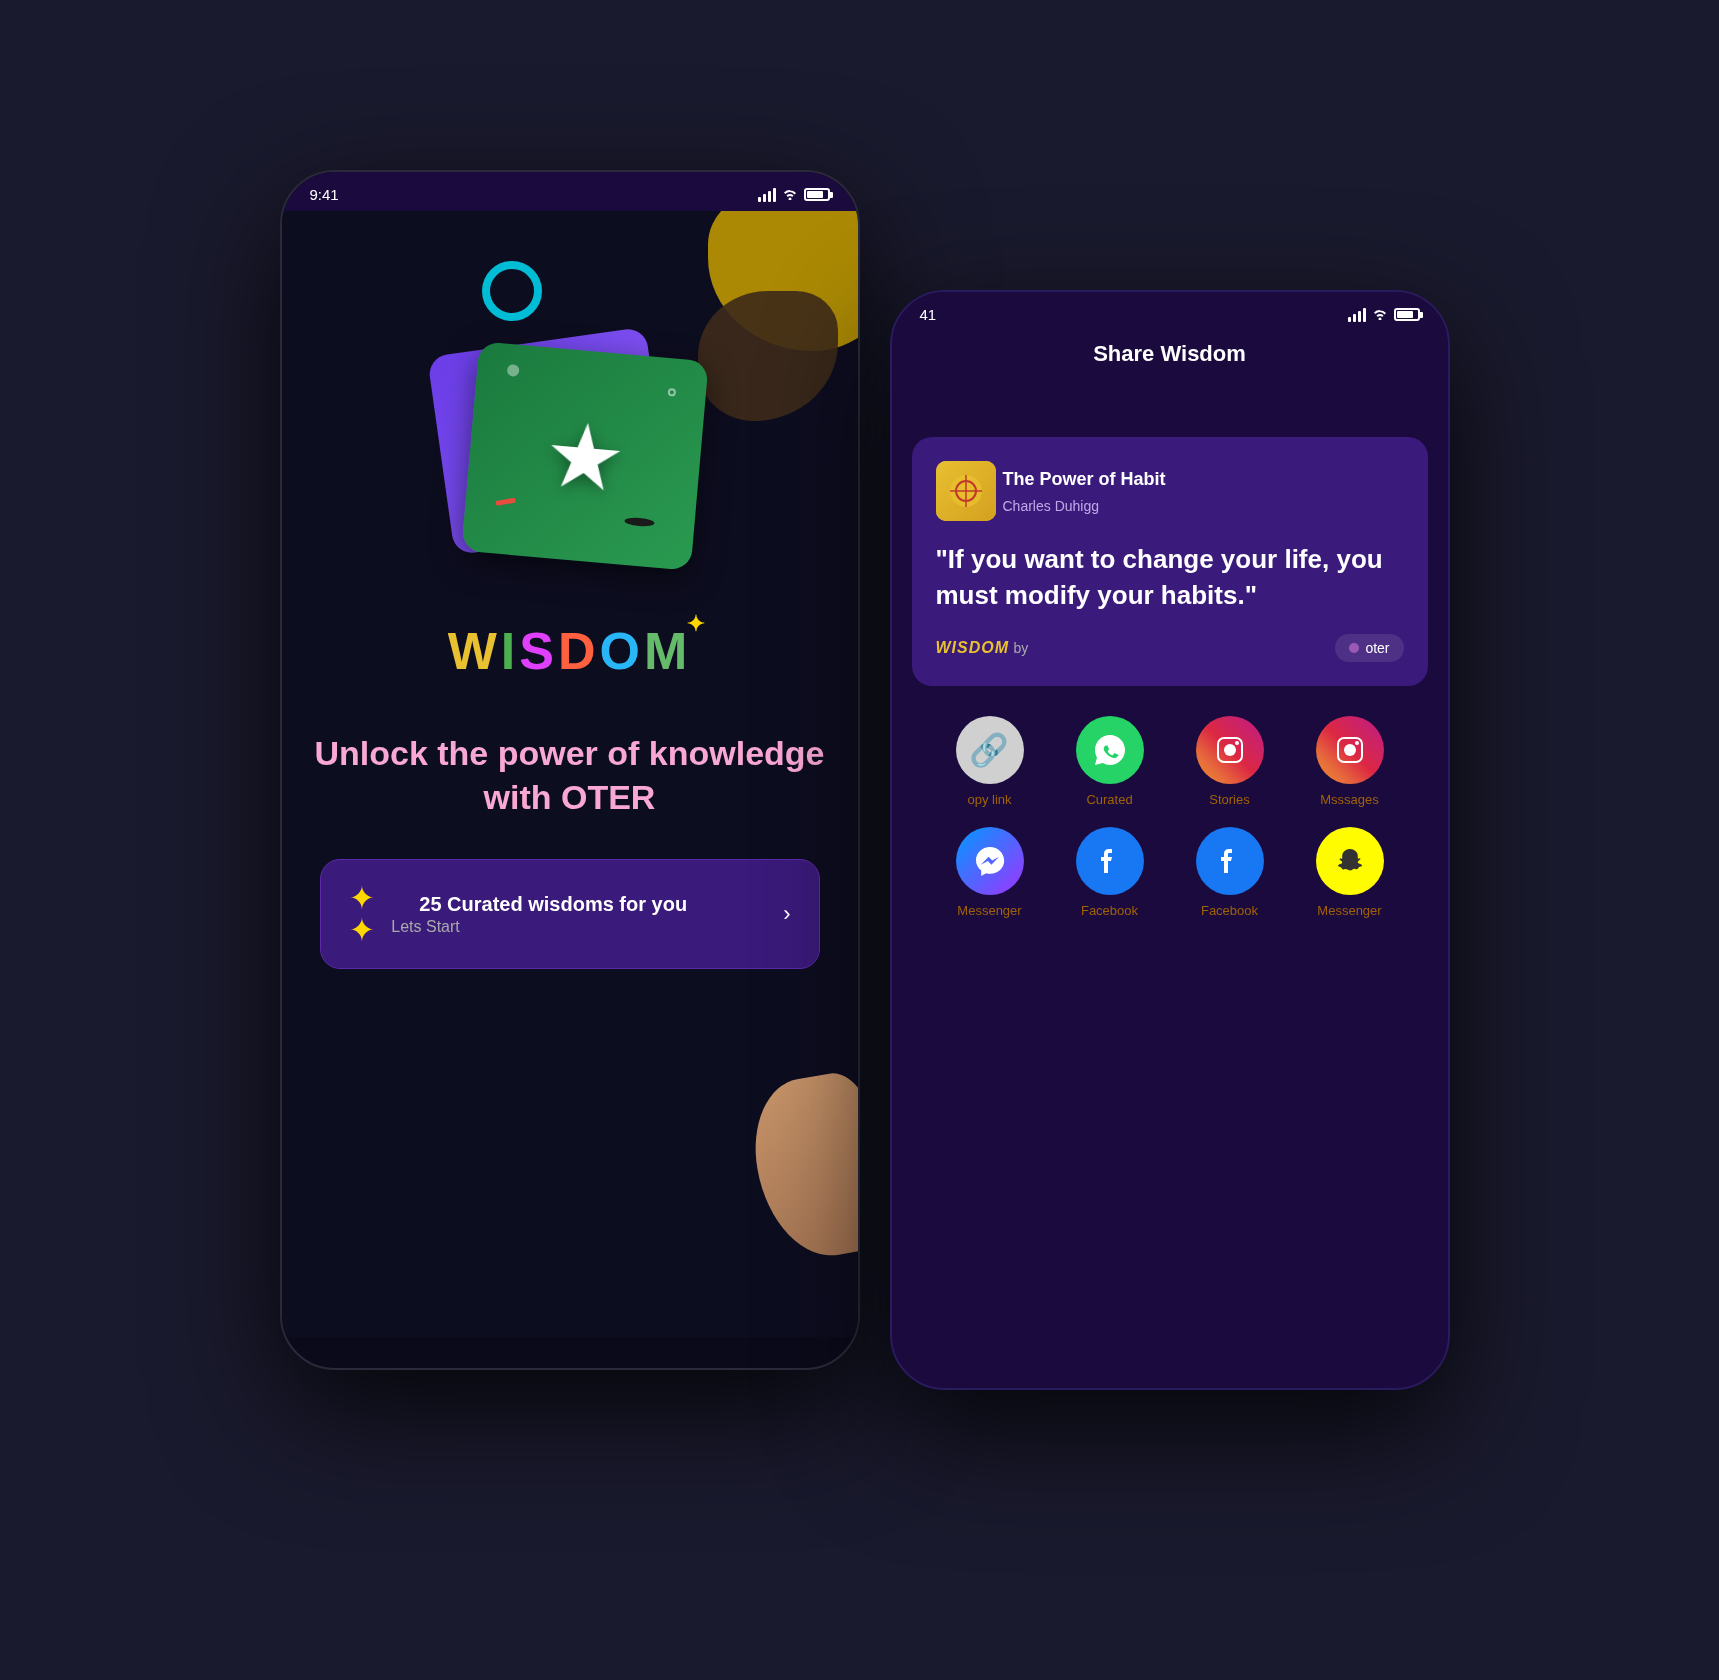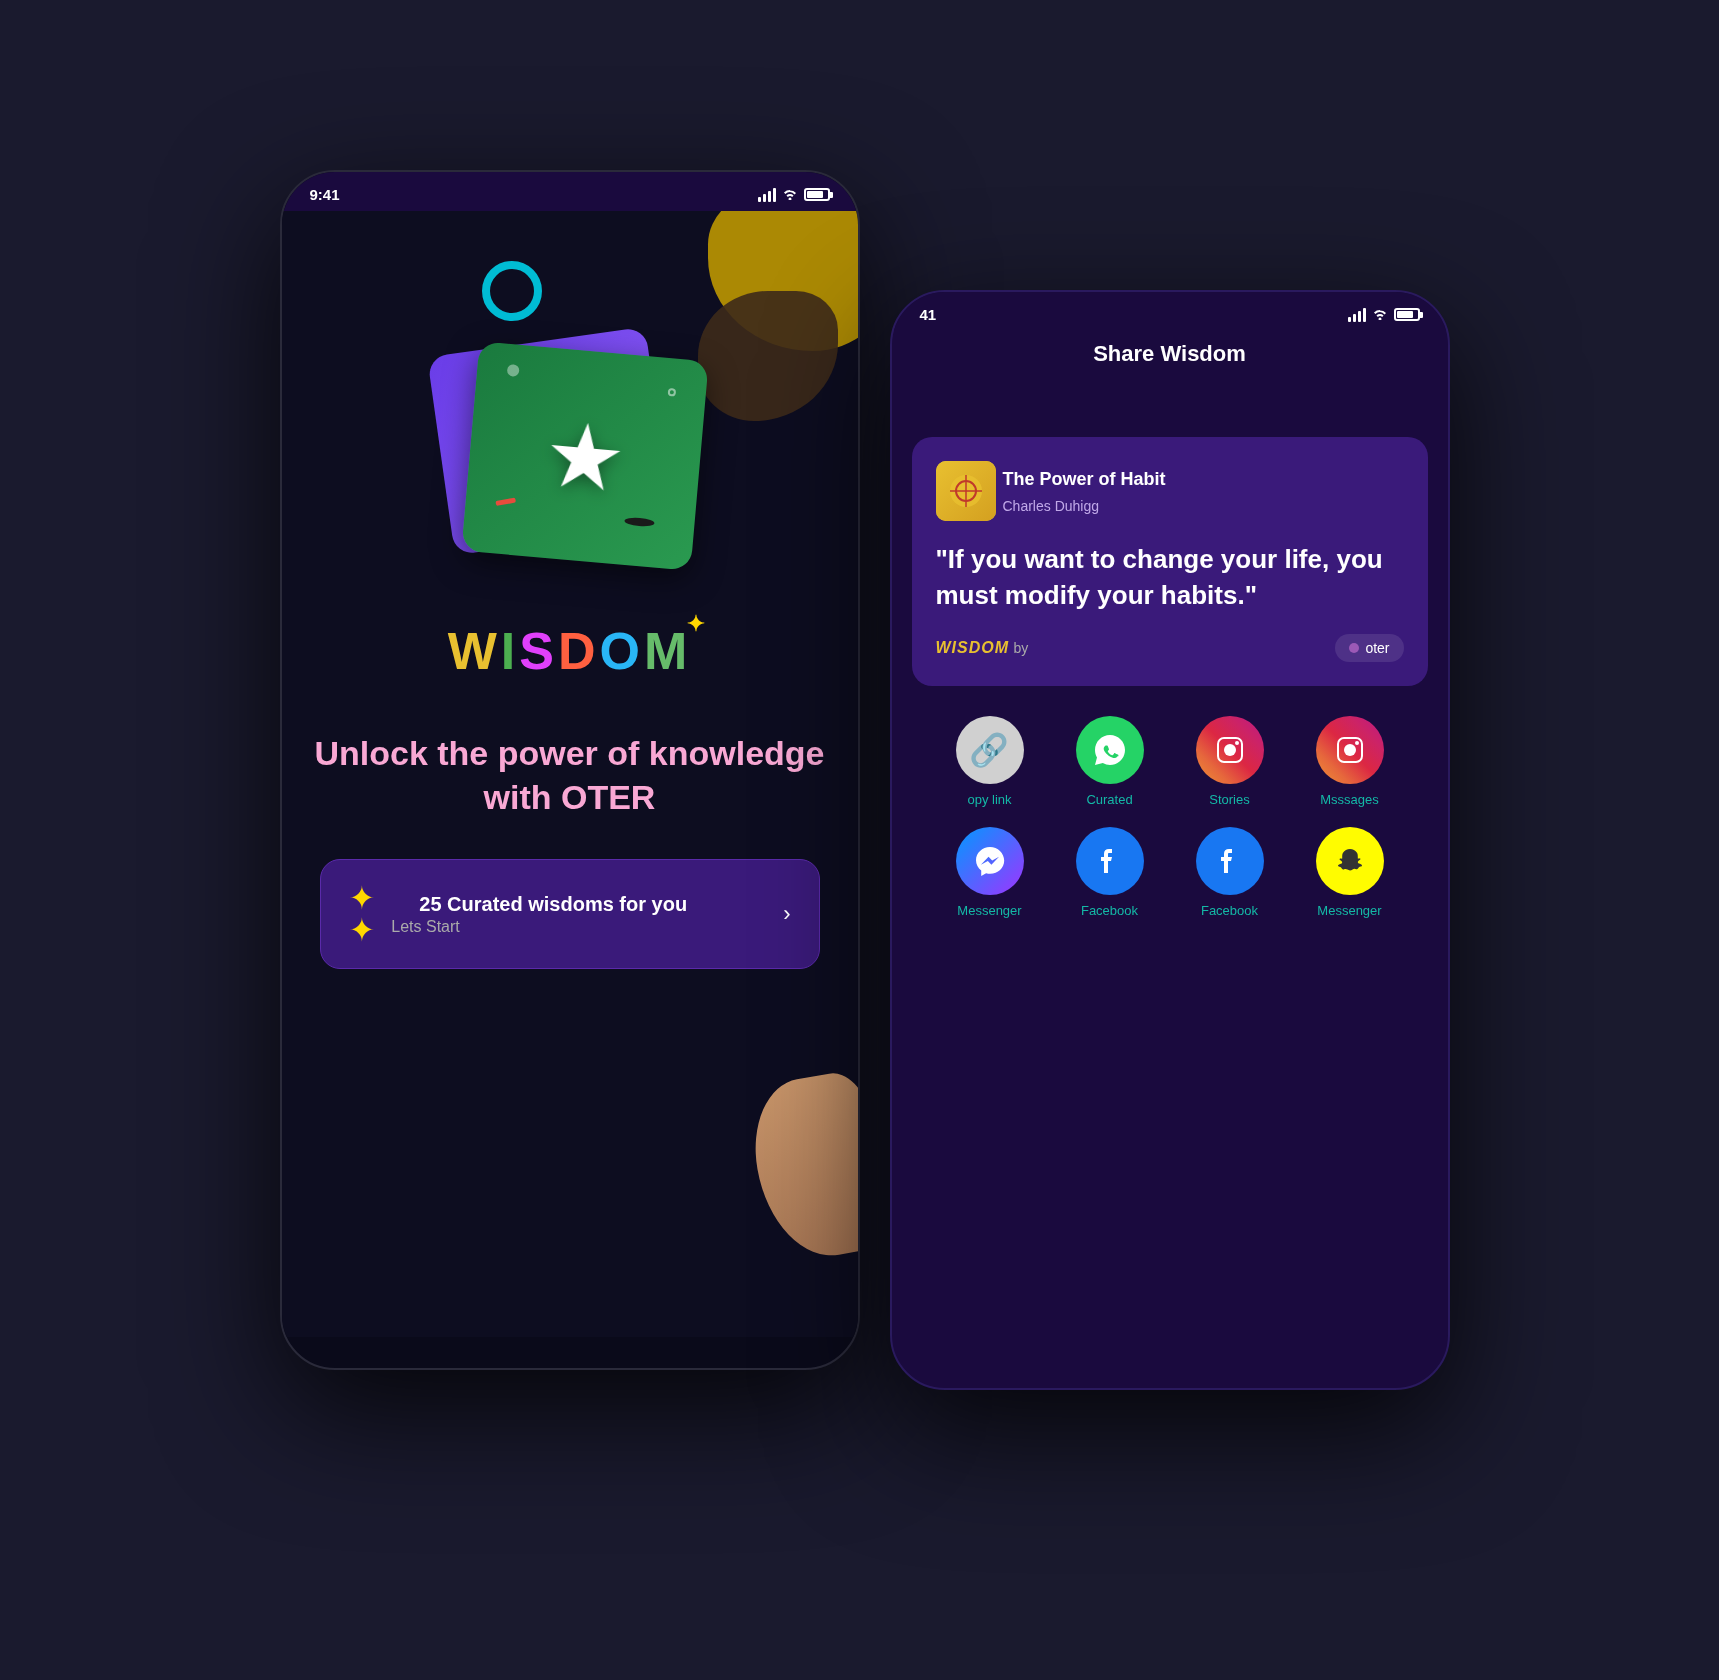--- a/index.html
+++ b/index.html
@@ -53,21 +53,21 @@
     }
 
     
     .status-bar {
       display: flex;
       justify-content: space-between;
       align-items: center;
       padding: 14px 28px 8px;
       color: white;
       font-size: 15px;
-      font-weight: 700;
+      font-weight: 400;
     }
 
     .status-bar-right {
       display: flex;
       align-items: center;
       gap: 6px;
     }
 
     .signal-bars {
       display: flex;
@@ -407,21 +407,21 @@
       width: 68px;
       height: 68px;
       border-radius: 50%;
       display: flex;
       align-items: center;
       justify-content: center;
       font-size: 32px;
     }
 
     .share-label {
-      color: #14b8a6;
+      color: #a16207;
       font-size: 13px;
       text-align: center;
     }
 
     .icon-link { background: #d0d0d0; color: #444; }
     .icon-whatsapp { background: #25d366; color: white; }
     .icon-stories { background: linear-gradient(45deg, #f09433, #e6683c, #dc2743, #cc2366, #bc1888); color: white; }
     .icon-messages { background: linear-gradient(45deg, #f09433, #e6683c, #dc2743, #cc2366, #bc1888); color: white; }
     .icon-messenger { background: linear-gradient(135deg, #0099ff, #a033ff); color: white; }
     .icon-facebook { background: #1877f2; color: white; }

